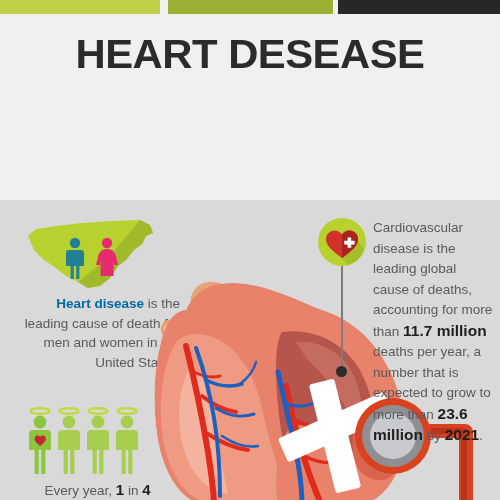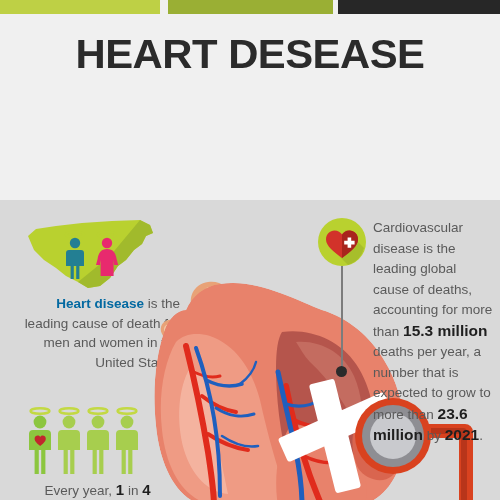--- a/index.html
+++ b/index.html
@@ -244,15 +244,15 @@
                  C25.4 14.4 28 12.5 31.5 12.5 C36 12.5 40 16 40 21.5 C40 28 32 34 24 40 Z" fill="#d2322a"></path>
         <path d="M24 16.6 C25.4 14.4 28 12.5 31.5 12.5 C36 12.5 40 16 40 21.5
                  C40 28 32 34 24 40 Z" fill="#a8241d"></path>
         <path d="M29.6 19.4 h3.6 v3.4 h3.4 v3.6 h-3.4 v3.4 h-3.6 v-3.4 h-3.4 v-3.6 h3.4 z" fill="#ffffff"></path>
       </g>
     </svg>
   </div>
   <div class="pointer-line"></div>
   <div class="pointer-dot"></div>
 
-  <div class="right-copy"><span>Cardiovascular disease is the leading global cause of deaths, accounting for more than </span><b>15.3 million</b><span> deaths per year, a number that is expected to grow to more than </span><b>23.6 million</b><span> by </span><b>2021</b><span>.</span></div>
+  <div class="right-copy"><span>Cardiovascular disease is the leading global cause of deaths, accounting for more than </span><b>11.7 million</b><span> deaths per year, a number that is expected to grow to more than </span><b>23.6 million</b><span> by </span><b>2021</b><span>.</span></div>
 
 </div>
 
 </body></html>

